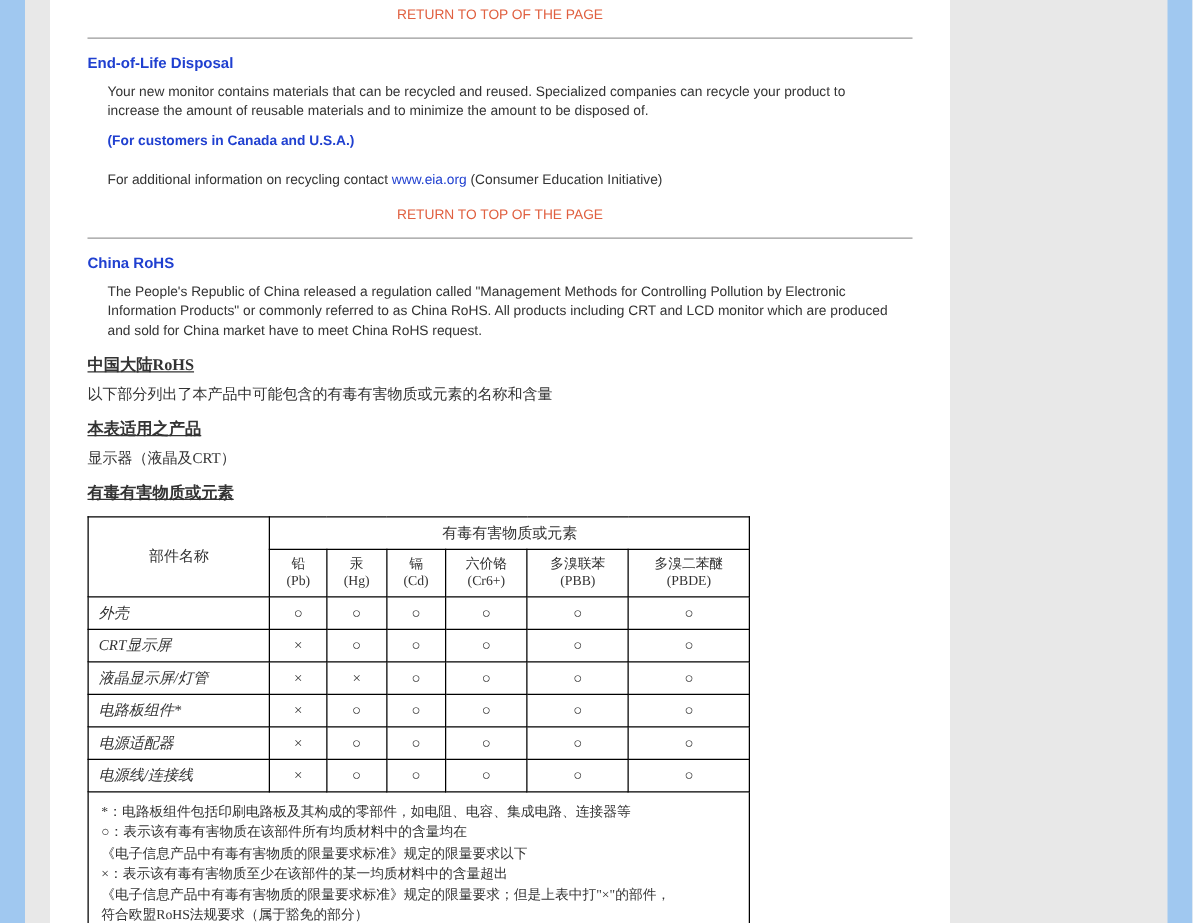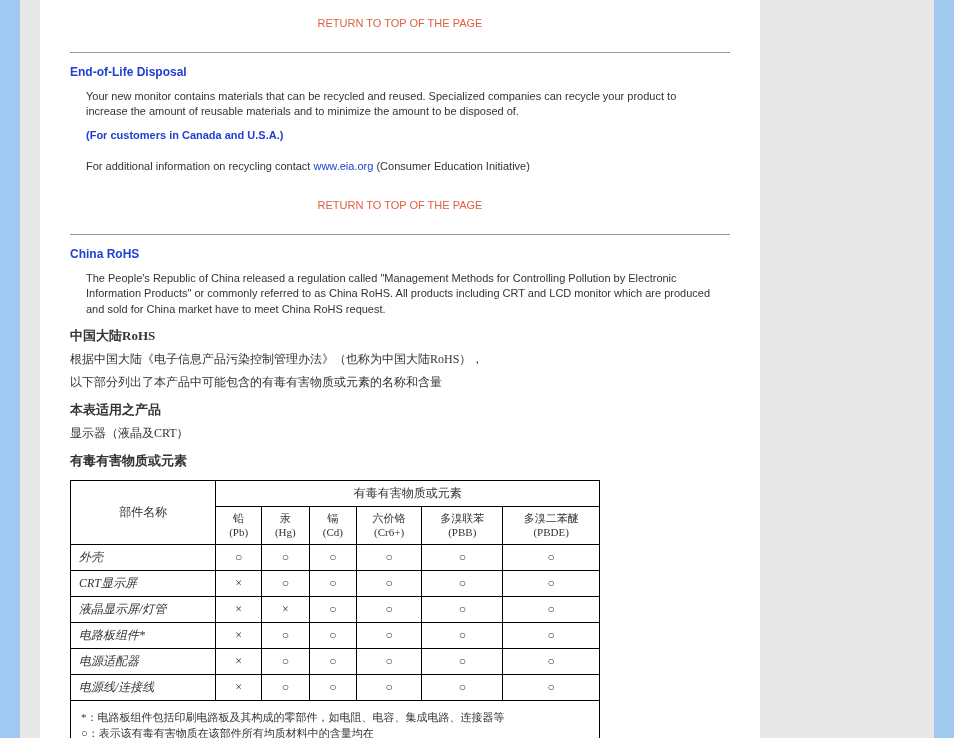--- a/index.html
+++ b/index.html
@@ -28,21 +28,21 @@
   }
   .paper {
     background: #fff;
     margin: 0 20px;
     padding: 0 30px;
     min-height: 738px;
     width: 720px;
   }
   .return-link {
     text-align: center;
-    padding: 17px 0;
+    padding: 6px 0;
     color: #e06040;
     font-size: 11px;
     cursor: pointer;
   }
   hr {
     border: none;
     border-top: 1px solid #999;
     margin: 6px 0;
   }
   .section-head {
@@ -64,20 +64,21 @@
   }
   .link {
     color: #2040d0;
     cursor: pointer;
   }
   .cn-head {
     font-family: "SimSun", "宋体", serif;
     font-size: 13px;
     font-weight: bold;
     margin: 10px 0 6px 0;
+    text-decoration: underline;
   }
   .cn-sub {
     font-family: "SimSun", "宋体", serif;
     font-size: 12px;
     margin: 6px 0;
   }
   table.rohs {
     border-collapse: collapse;
     width: 530px;
     margin-top: 10px;
@@ -125,21 +126,20 @@
         <span>For additional information on recycling contact </span><span class="link">www.eia.org</span><span> (Consumer Education Initiative)</span>
       </div>
 
       <div class="return-link">RETURN TO TOP OF THE PAGE</div>
       <hr>
 
       <div class="section-head">China RoHS</div>
       <div class="para">The People's Republic of China released a regulation called "Management Methods for Controlling Pollution by Electronic Information Products" or commonly referred to as China RoHS. All products including CRT and LCD monitor which are produced and sold for China market have to meet China RoHS request.</div>
 
       <div class="cn-head">中国大陆RoHS</div>
-      <div class="cn-sub">根据中国大陆《电子信息产品污染控制管理办法》（也称为中国大陆RoHS），</div>
       <div class="cn-sub">以下部分列出了本产品中可能包含的有毒有害物质或元素的名称和含量</div>
       <div class="cn-head">本表适用之产品</div>
       <div class="cn-sub">显示器（液晶及CRT）</div>
       <div class="cn-head">有毒有害物质或元素</div>
 
       <table class="rohs">
         <tbody>
             <tr>
           <td rowspan="2">部件名称</td>
           <td colspan="6">有毒有害物质或元素</td>

